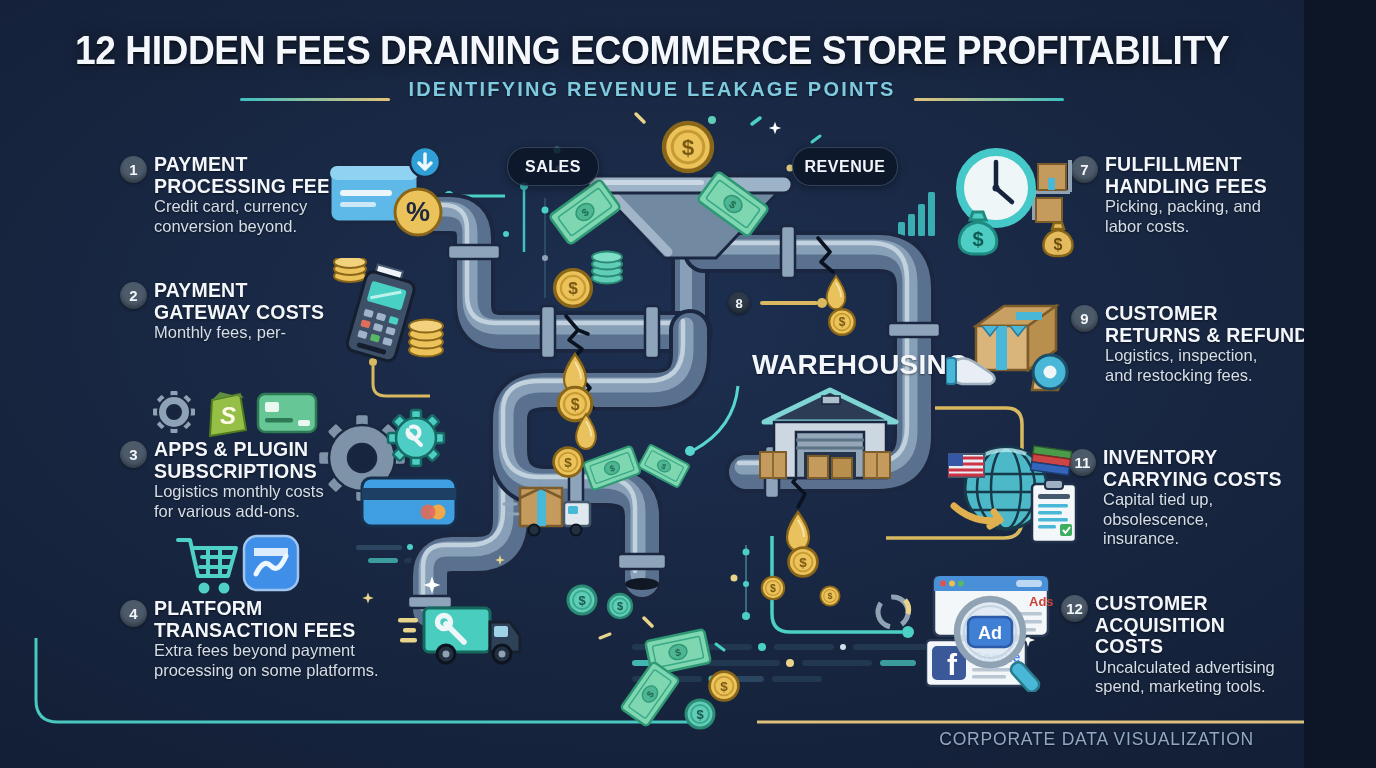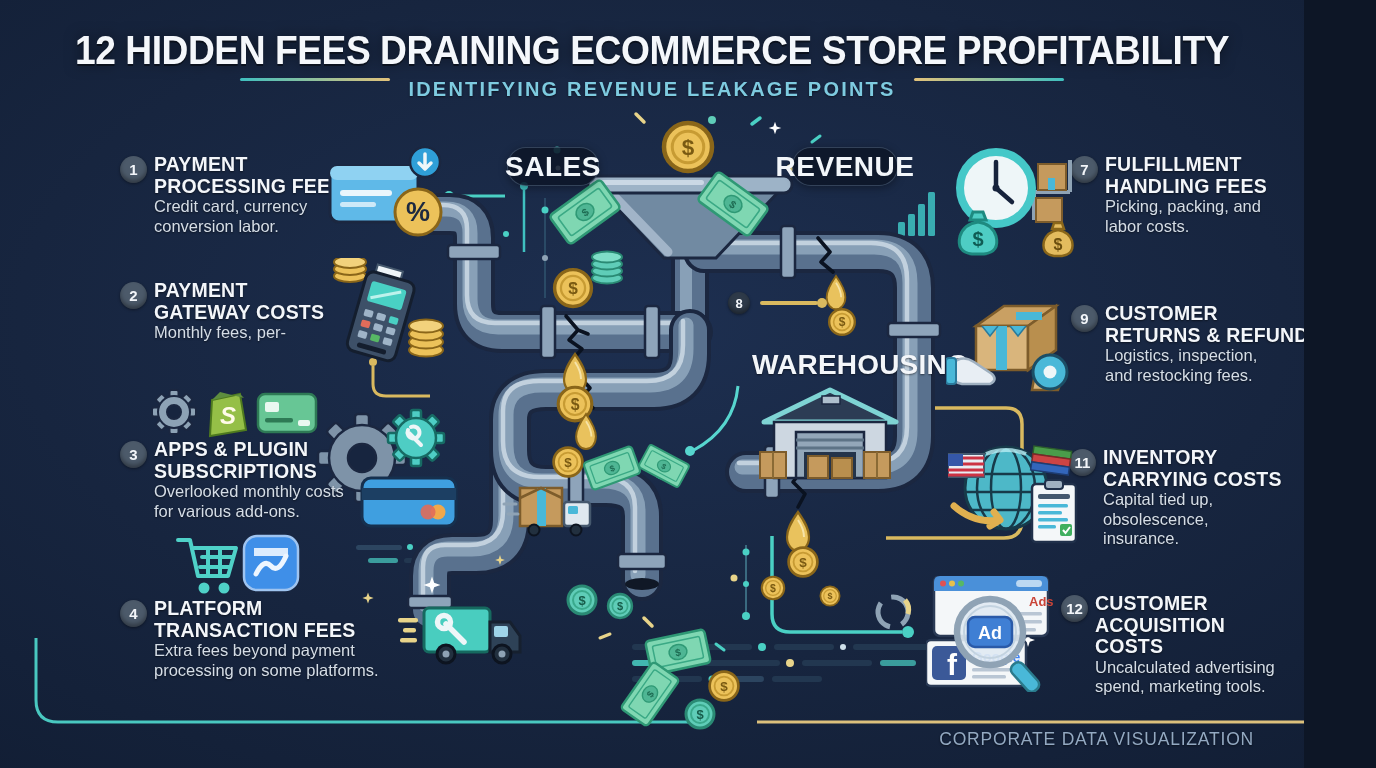--- a/index.html
+++ b/index.html
@@ -18,21 +18,21 @@
   .pl{fill:none;stroke:#ccd9e5;stroke-width:4.5;stroke-linecap:round;stroke-linejoin:round;opacity:.85;}
   .flange{fill:#8ea4ba;stroke:#1b2740;stroke-width:2.5;}
   .crack{fill:none;stroke:#0a1220;stroke-width:3.6;stroke-linecap:round;stroke-linejoin:round;}
   
   .title{
     left:0;right:0;top:28px;text-align:center;color:#f4f7fb;
     font-size:40px;font-weight:800;letter-spacing:-.5px;white-space:nowrap;
     transform:scaleX(.93);
     text-shadow:0 2px 0 rgba(0,0,0,.45),0 0 14px rgba(0,0,0,.5);
   }
-  .subtitle-row{left:0;right:0;top:78px;display:flex;align-items:flex-start;justify-content:center;gap:18px;}
+  .subtitle-row{left:0;right:0;top:78px;display:flex;align-items:flex-end;justify-content:center;gap:18px;}
   .subtitle{color:#7ecbe0;font-size:20px;font-weight:700;letter-spacing:2.2px;white-space:nowrap;
     text-shadow:0 1px 2px rgba(0,0,0,.5);}
   .sline{height:3px;width:150px;border-radius:2px;}
   .sline.l{background:linear-gradient(90deg,#3fbfbf,#e2c27a);}
   .sline.r{background:linear-gradient(90deg,#e2c27a,#3fbfbf);}
   
   .item{position:absolute;width:330px;}
   .badge{
     position:absolute;left:-34px;top:2px;width:27px;height:27px;border-radius:50%;
     background:#4c5a6a;color:#f2f5f9;font-weight:700;font-size:15px;
@@ -41,21 +41,21 @@
   }
   .badge.small{width:22px;height:22px;font-size:13px;background:#2e3a49;left:-24px;top:-24px;}
   .ititle span{display:block;color:#f3f6fa;font-size:19.5px;font-weight:800;line-height:21.5px;letter-spacing:.2px;
     text-shadow:0 1px 2px rgba(0,0,0,.5);}
   .idesc{}
   .idesc span{display:block;color:#d5dde6;font-size:16.5px;font-weight:400;line-height:19.5px;
     text-shadow:0 1px 2px rgba(0,0,0,.5);}
   .pill{
     position:absolute;height:37px;border-radius:19px;
     background:rgba(12,22,40,.88);border:1.5px solid rgba(150,180,210,.28);
-    color:#f2f6fa;font-weight:800;font-size:28px;letter-spacing:.5px;
+    color:#f2f6fa;font-weight:800;font-size:16px;letter-spacing:.5px;
     display:flex;align-items:center;justify-content:center;
     box-shadow:0 2px 8px rgba(0,0,0,.35);
   }
   .footer-text{position:absolute;bottom:18px;color:#93a9c2;font-size:17.5px;font-weight:500;letter-spacing:.8px;
     text-shadow:0 1px 2px rgba(0,0,0,.5);}
   .icon{position:absolute;}
 </style>
 </head>
 <body>
 
@@ -388,41 +388,41 @@
   <div class="pill" style="left:792px;top:147px;width:104px;">REVENUE</div>
 
   <div class="item" style="left:154px;top:154px;">
     <div class="badge">1</div>
     <div class="ititle">
         <span>PAYMENT</span>
         <span>PROCESSING FEES</span>
       </div>
     <div class="idesc">
         <span>Credit card, currency</span>
-        <span>conversion labor.</span>
+        <span>conversion beyond.</span>
       </div>
   </div>
   <div class="item" style="left:154px;top:280px;">
     <div class="badge">2</div>
     <div class="ititle">
         <span>PAYMENT</span>
         <span>GATEWAY COSTS</span>
       </div>
     <div class="idesc">
         <span>Monthly fees, per-</span>
       </div>
   </div>
   <div class="item" style="left:154px;top:439px;">
     <div class="badge">3</div>
     <div class="ititle">
         <span>APPS &amp; PLUGIN</span>
         <span>SUBSCRIPTIONS</span>
       </div>
     <div class="idesc">
-        <span>Overlooked monthly costs</span>
+        <span>Logistics monthly costs</span>
         <span>for various add-ons.</span>
       </div>
   </div>
   <div class="item" style="left:154px;top:598px;">
     <div class="badge">4</div>
     <div class="ititle">
         <span>PLATFORM</span>
         <span>TRANSACTION FEES</span>
       </div>
     <div class="idesc">

